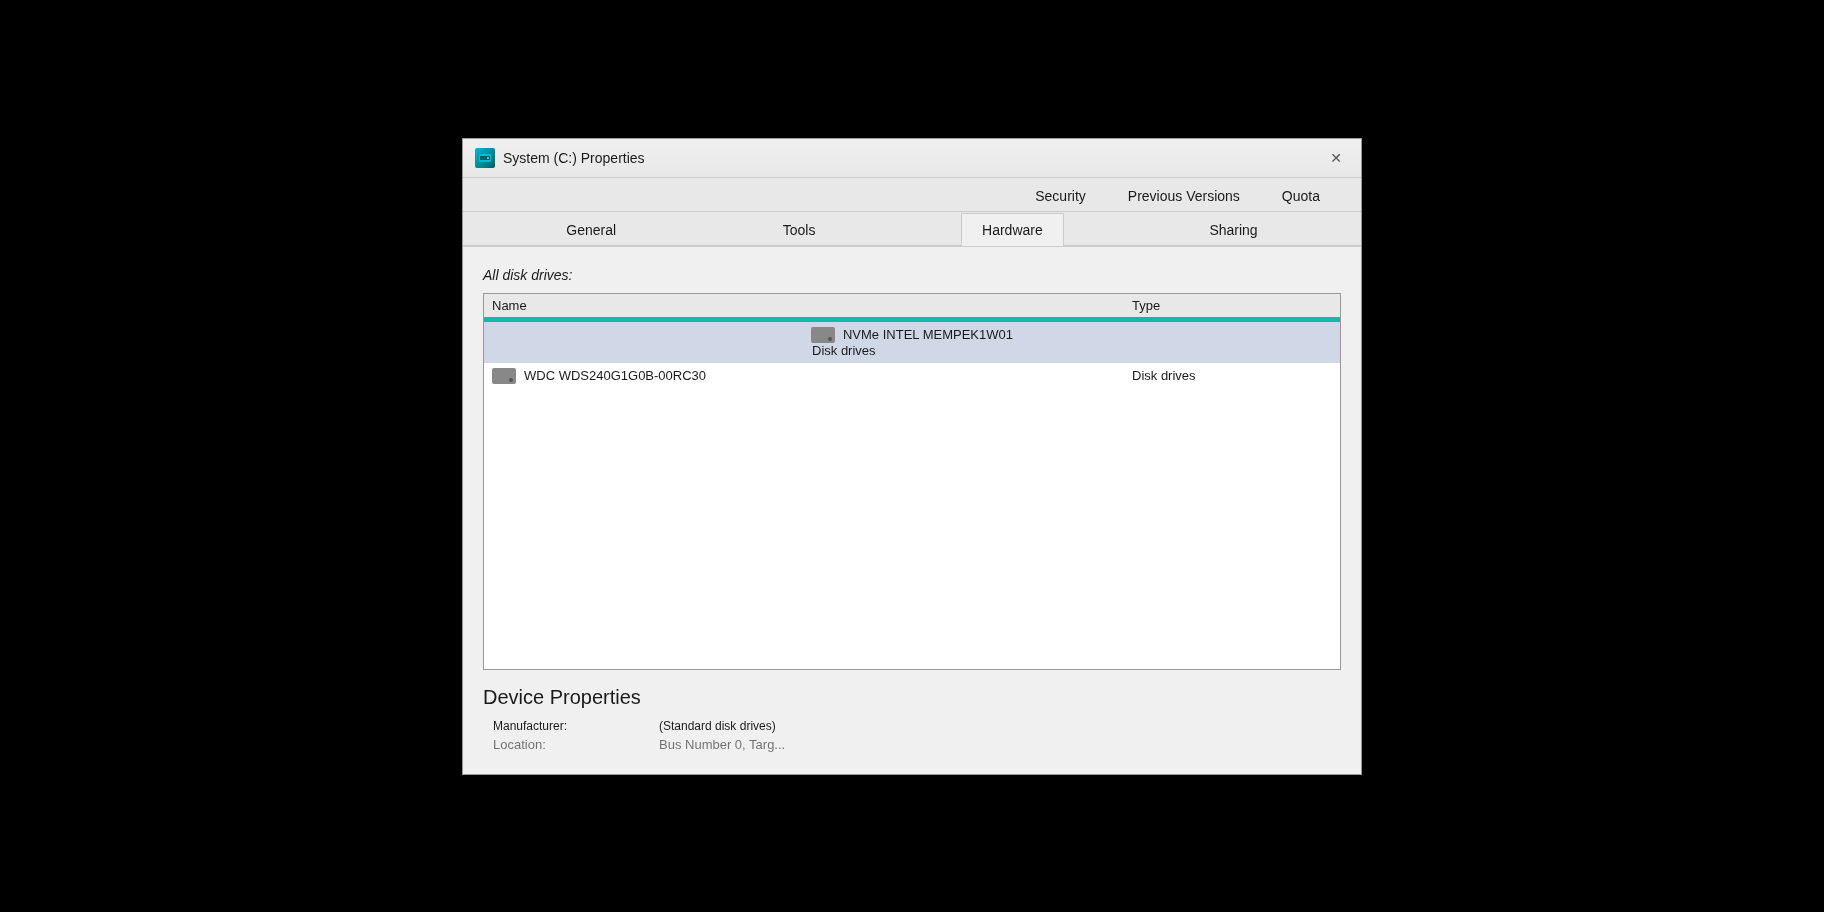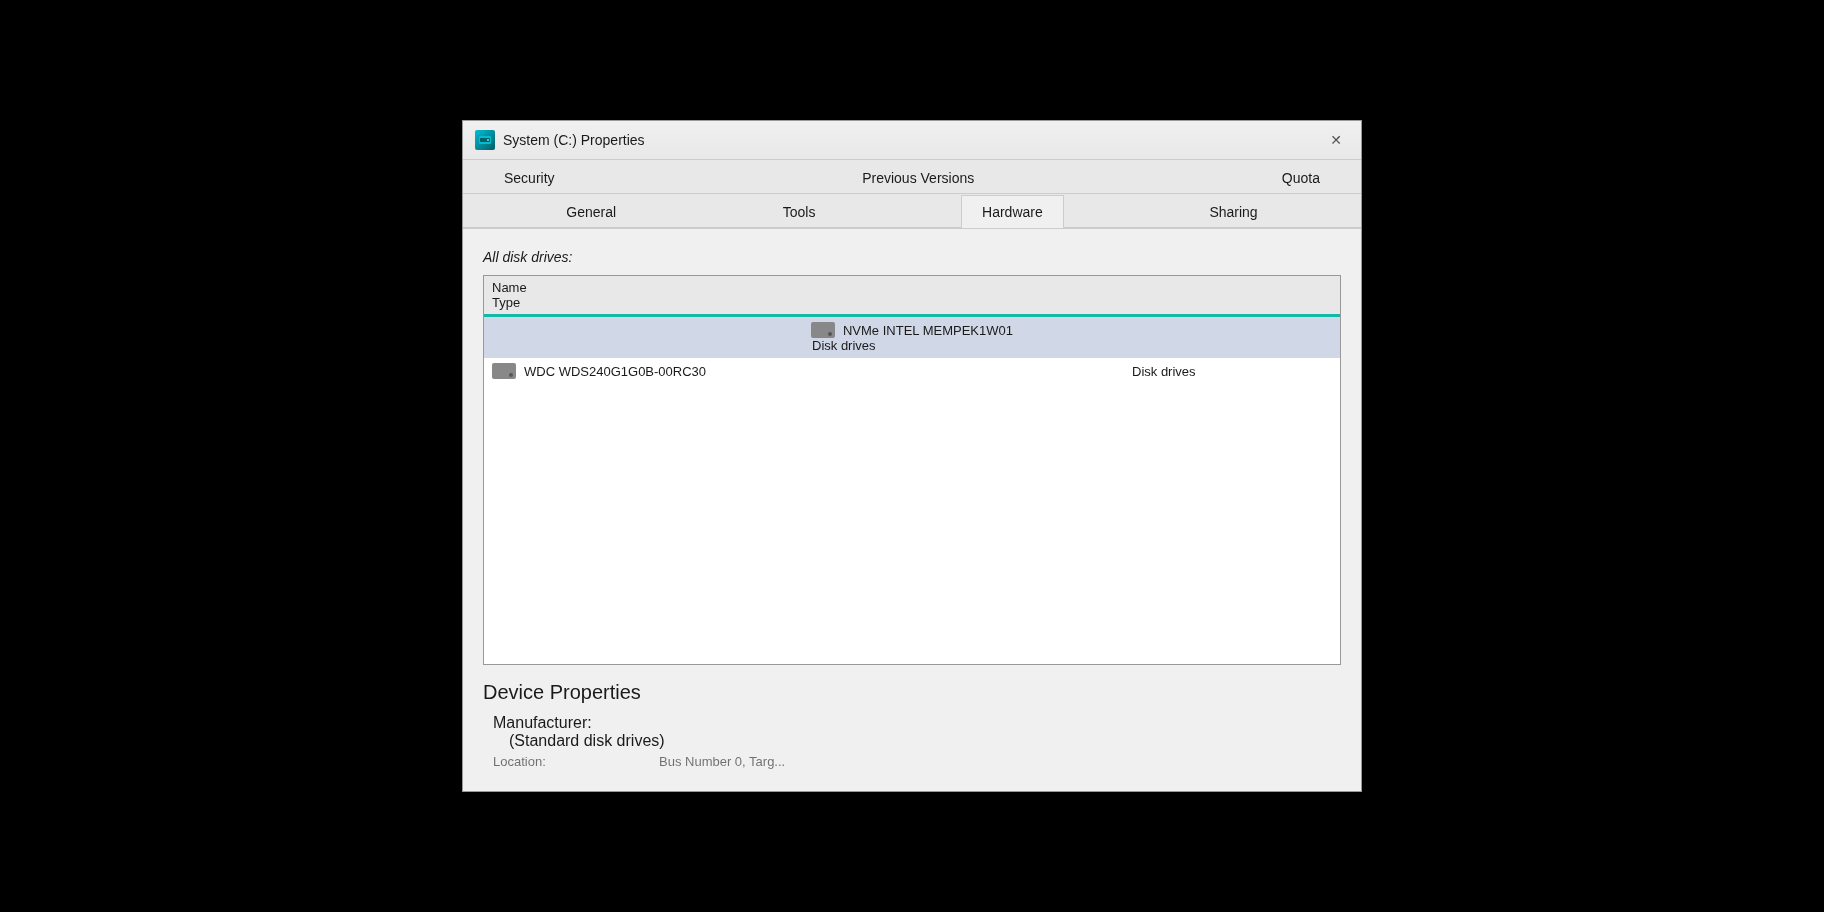--- a/index.html
+++ b/index.html
@@ -64,21 +64,21 @@
       font-size: 14px;
       color: #555;
       display: flex;
       align-items: center;
       justify-content: center;
       border-radius: 2px;
     }
 
     .tabs-row-top {
       display: flex;
-      justify-content: space-between;
+      justify-content: flex-end;
       background: #e8e8e8;
       border-bottom: 1px solid #ccc;
       padding: 0 20px;
     }
 
     .tabs-row-bottom {
       display: flex;
       justify-content: space-around;
       background: #e8e8e8;
       border-bottom: 2px solid #ccc;
@@ -117,23 +117,22 @@
 
     .list-container {
       background: #fff;
       border: 1px solid #999;
       width: 100%;
     }
 
     .list-header {
       display: flex;
       background: #e8e8e8;
-      border-bottom: 3px solid #14b8a6;
+      border-bottom: 5px solid #14b8a6;
       padding: 4px 8px;
-      flex-direction: column;
     }
 
     .list-header-col {
       font-size: 13px;
       color: #1a1a1a;
       font-weight: 400;
     }
 
     .col-name { flex: 1; }
     .col-type { width: 200px; }
@@ -187,24 +186,23 @@
     }
 
     .device-props-title {
       font-size: 20px;
       color: #1a1a1a;
       margin-bottom: 8px;
     }
 
     .props-row {
       display: flex;
-      font-size: 16px;
+      font-size: 12px;
       color: #1a1a1a;
       padding: 2px 10px;
-      flex-direction: column;
     }
 
     .prop-label {
       width: 150px;
       font-weight: 400;
     }
 
     .prop-value {
       color: #1a1a1a;
       margin-left: 16px;

